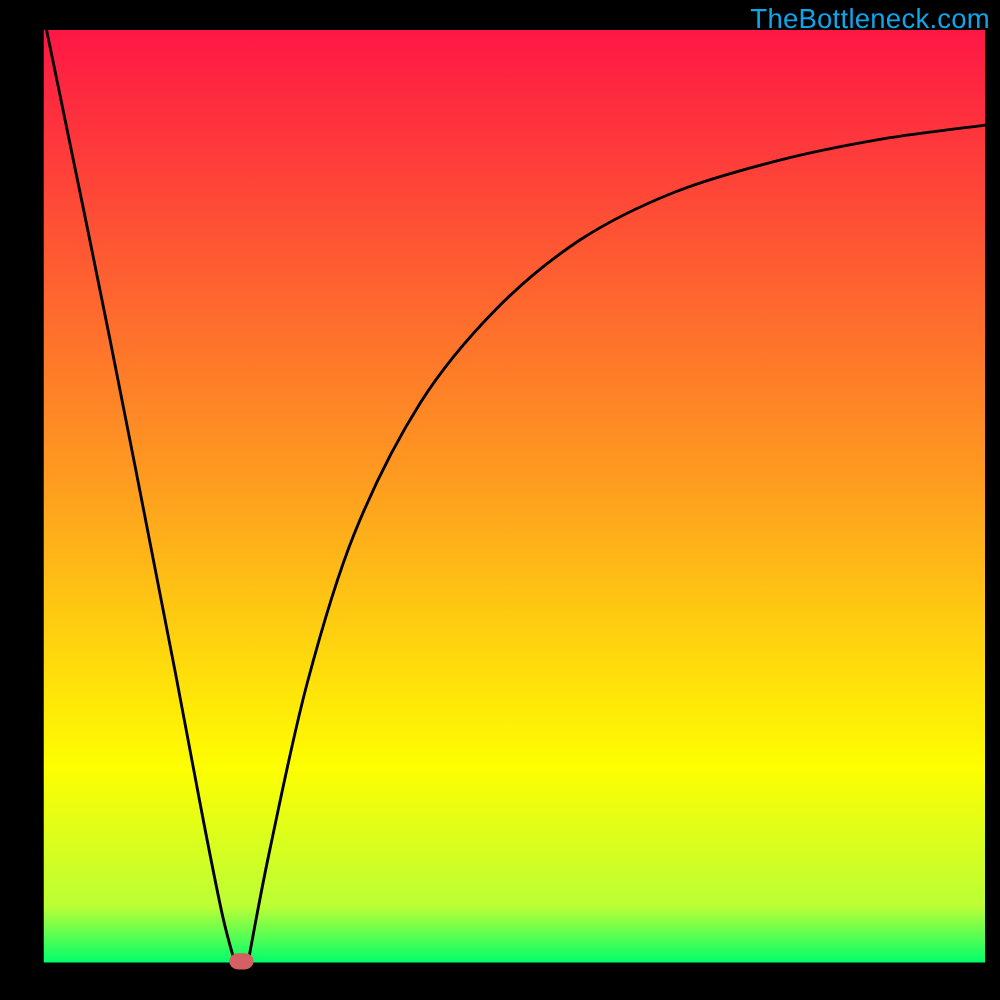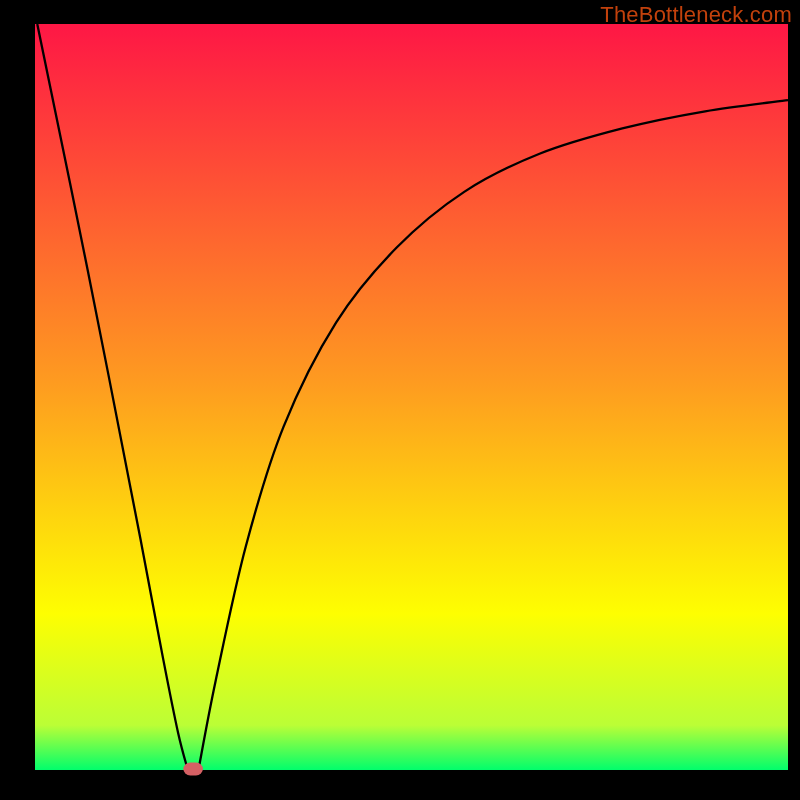--- a/index.html
+++ b/index.html
@@ -20,21 +20,21 @@
   svg {
     display: block;
     position: absolute;
     top: 0;
     left: 0;
   }
   .watermark {
     position: absolute;
     top: 2px;
     right: 8px;
-    color: #c2410c;
+    color: #0ea5e9;
     font-size: 22px;
     font-weight: 500;
     font-family: Arial, Helvetica, sans-serif;
     letter-spacing: 0.2px;
   }
 </style>
 </head>
 <body>
 
 <div class="frame">

